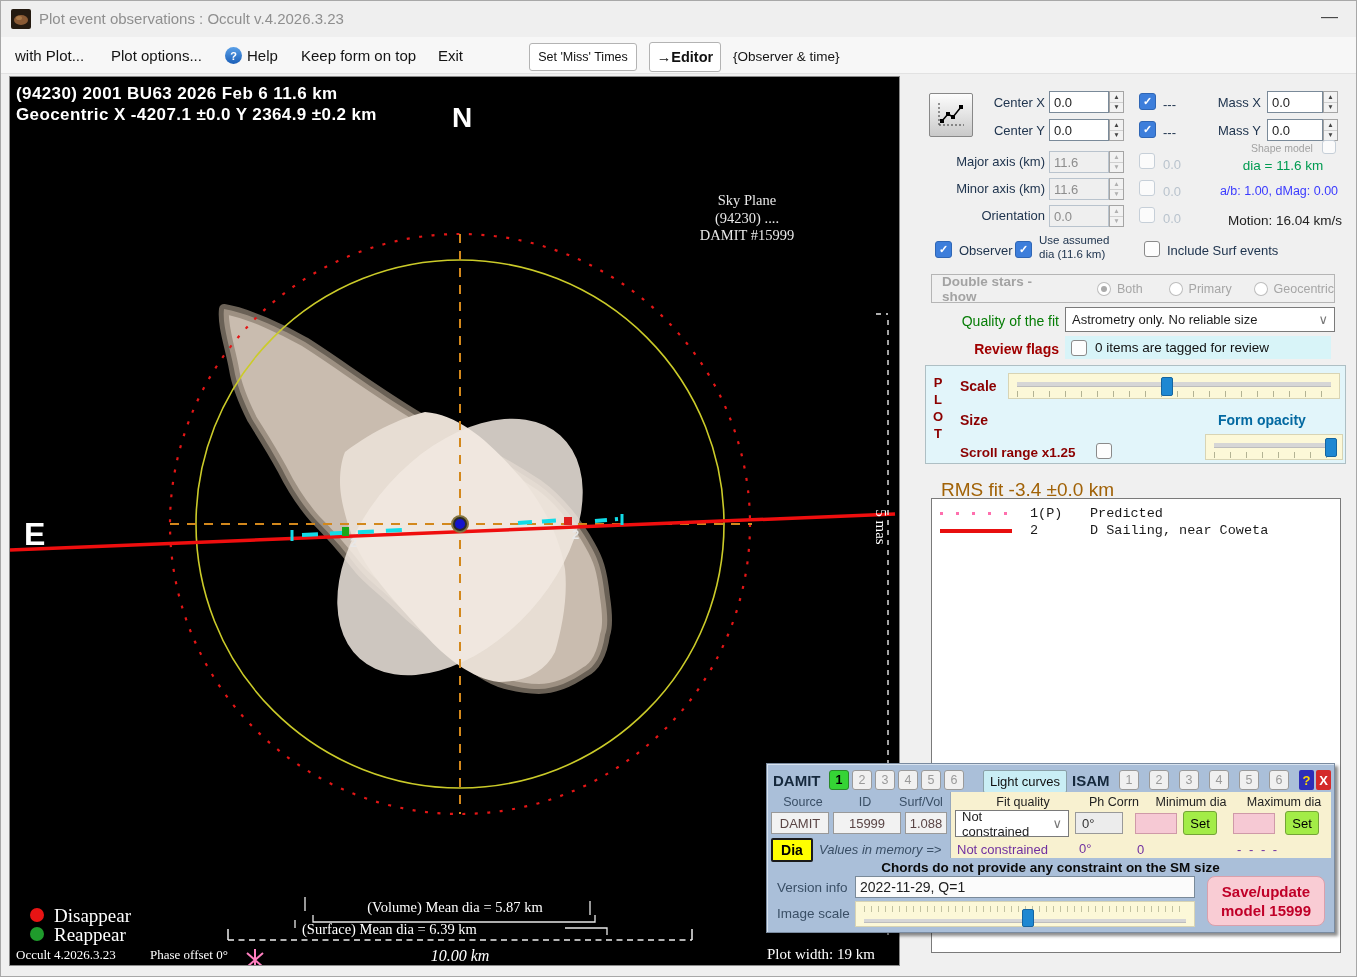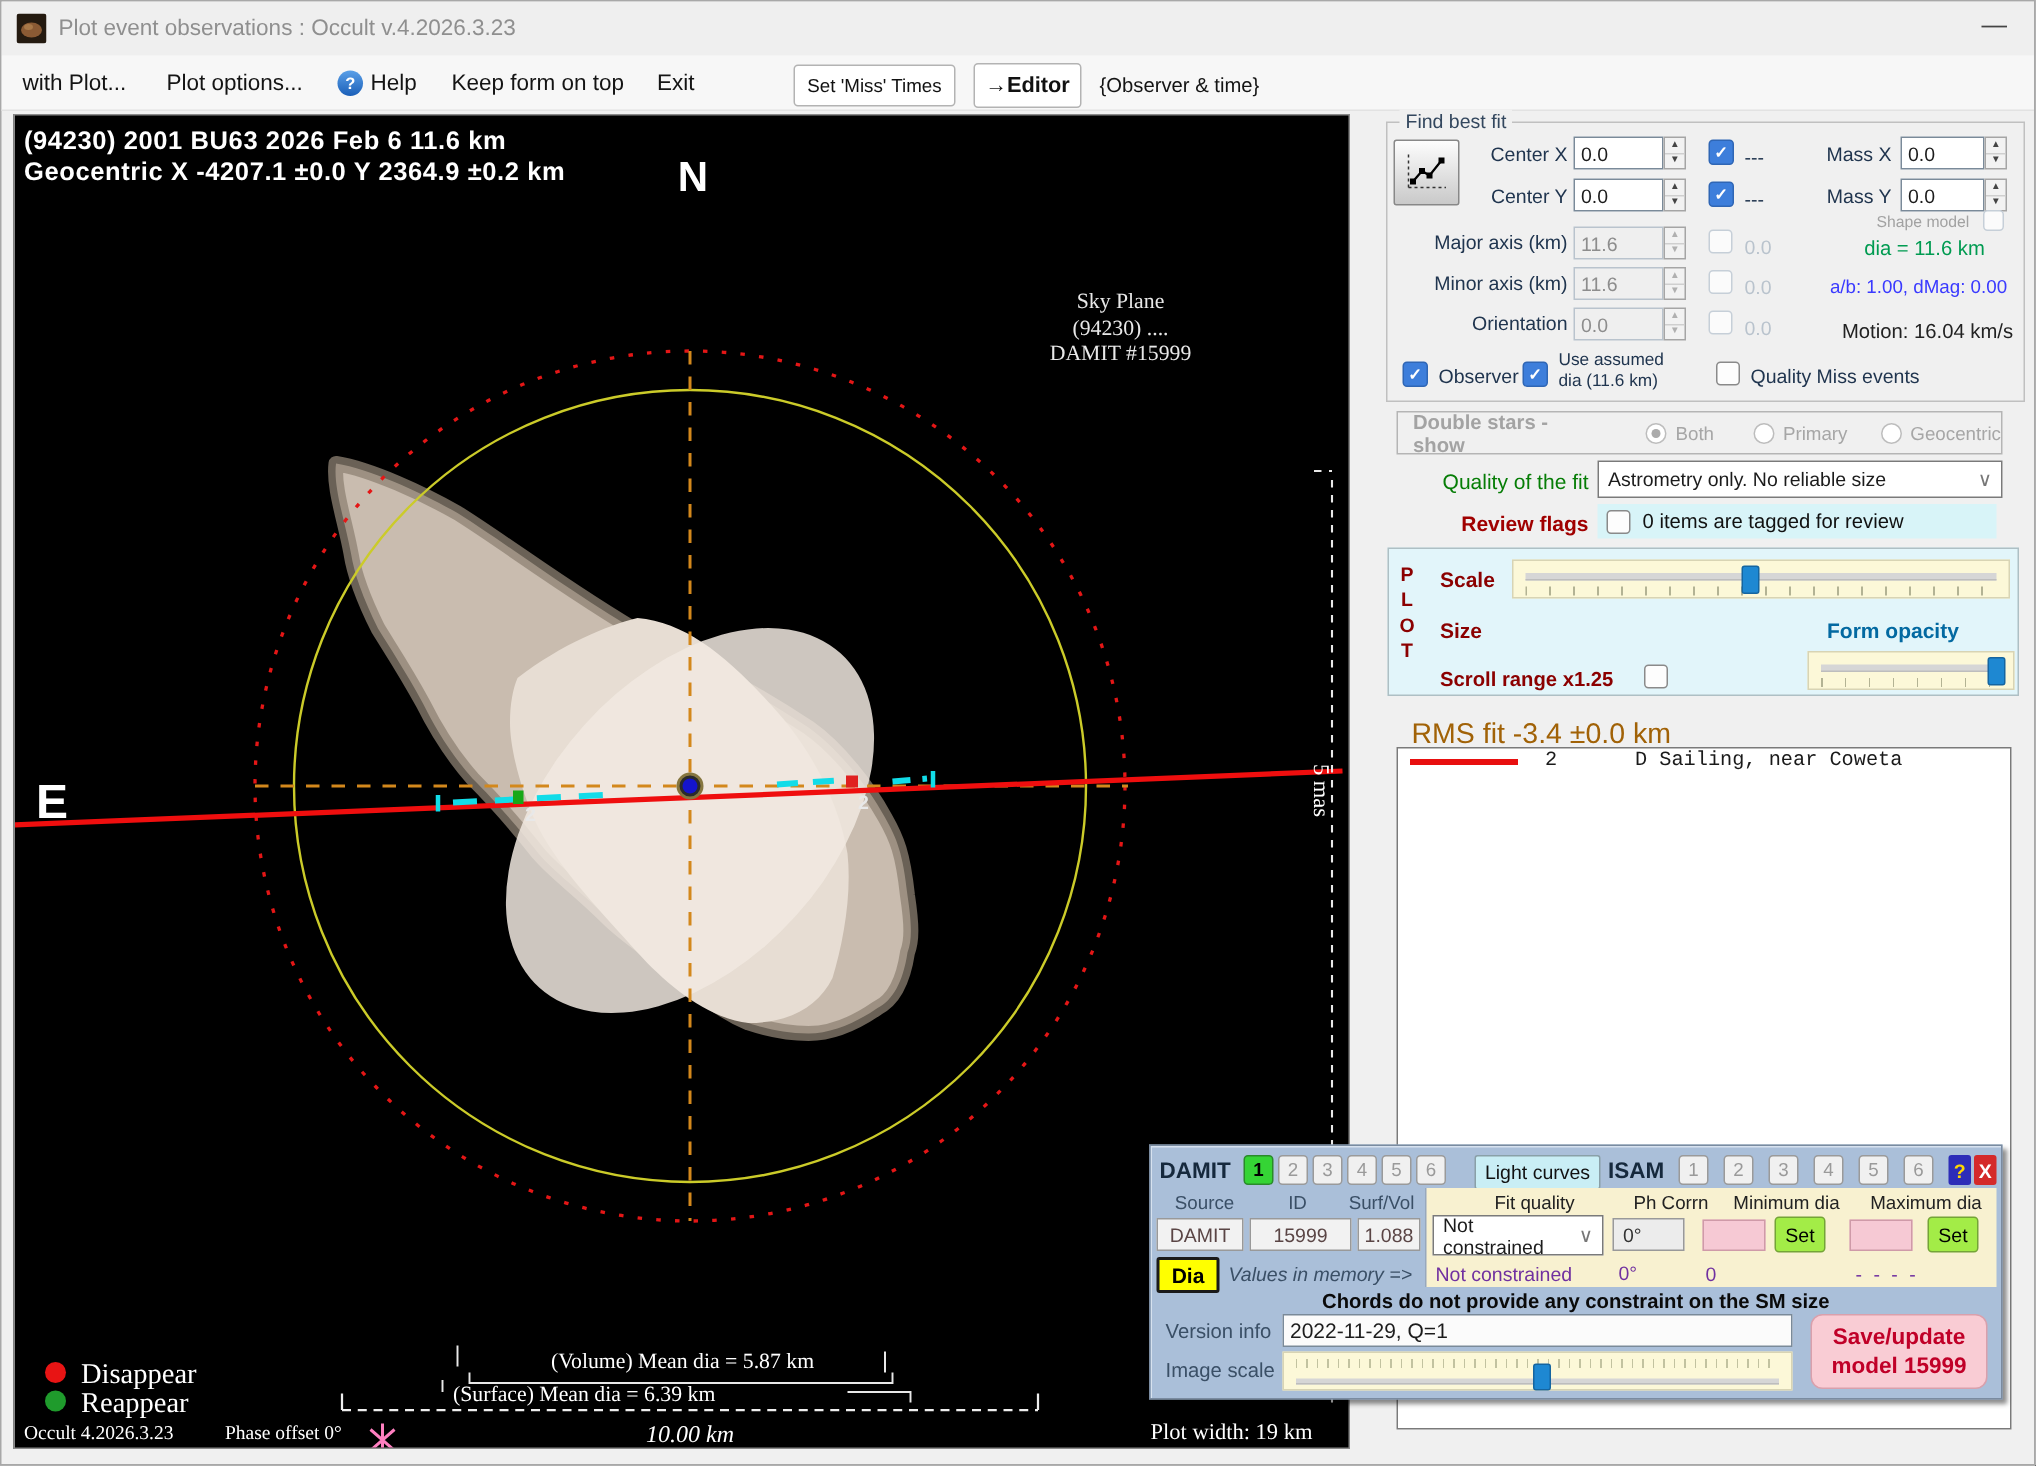--- a/index.html
+++ b/index.html
@@ -163,23 +163,20 @@
       <circle cx="27" cy="838" r="7" fill="#e81414"></circle>
       <text x="44" y="845" fill="#fff" font-family="Liberation Serif,serif" font-size="19">Disappear</text>
       <circle cx="27" cy="857" r="7" fill="#1f9b2c"></circle>
       <text x="44" y="864" fill="#fff" font-family="Liberation Serif,serif" font-size="19">Reappear</text>
       <text x="6" y="882" fill="#fff" font-family="Liberation Serif,serif" font-size="13">Occult 4.2026.3.23</text>
       <text x="140" y="882" fill="#fff" font-family="Liberation Serif,serif" font-size="13">Phase offset 0°</text>
       <text x="757" y="882" fill="#fff" font-family="Liberation Serif,serif" font-size="15">Plot width: 19 km</text>
     </svg>
   </div>
 
-  <div class="abs grp" style="left:923px;top:80px;width:424px;height:185px">
-    <span class="glabel">Find best fit</span>
-  </div>
   <div class="abs" style="left:928px;top:92px;width:42px;height:42px;background:linear-gradient(#fdfdfd,#c9c9c9);border:1px solid #888;border-radius:2px;display:flex;align-items:center;justify-content:center">
     <svg width="30" height="28">
       <path d="M3,2 V24 M3,24 H28" stroke="#333" stroke-width="1" stroke-dasharray="2 2" fill="none"></path>
       <polyline points="6,20 12,13 17,16 25,6" stroke="#000" stroke-width="1.5" fill="none"></polyline>
       <rect x="4" y="18" width="4" height="4" fill="#000"></rect>
         <rect x="10" y="11" width="4" height="4" fill="#000"></rect>
       <rect x="15" y="14" width="4" height="4" fill="#000"></rect>
         <rect x="23" y="4" width="4" height="4" fill="#000"></rect>
     </svg>
   </div>
@@ -248,21 +245,21 @@
   <div class="abs nowrap" style="left:1222px;top:212px;width:124px;text-align:center;font-size:13.5px;color:#222">Motion: 16.04 km/s</div>
 
   <div class="abs cb on" style="left:934px;top:240px">✓</div>
   <div class="abs lbl nowrap" style="left:958px;top:242px">Observer</div>
   <div class="abs cb on" style="left:1014px;top:240px">✓</div>
   <div class="abs" style="left:1038px;top:232px;font-size:11.5px;color:#20354f;line-height:1.25">
     <div>Use assumed</div>
       <div>dia (11.6 km)</div>
   </div>
   <div class="abs cb off" style="left:1143px;top:240px"></div>
-  <div class="abs lbl nowrap" style="left:1166px;top:242px">Quality Miss events</div>
+  <div class="abs lbl nowrap" style="left:1166px;top:242px">Include Surf events</div>
 
   <div class="abs" style="left:930px;top:273px;width:402px;height:27px;border:1px solid #b5b5b5;display:flex;align-items:center">
     <span style="margin-left:10px;font-size:13.5px;font-weight:bold;color:#a3a3a3">Double stars - show</span>
     <span class="radio gray sel" style="margin-left:28px"></span>
     <span class="graylbl" style="margin-left:6px">Both</span>
     <span class="radio gray" style="margin-left:26px"></span>
     <span class="graylbl" style="margin-left:6px">Primary</span>
     <span class="radio gray" style="margin-left:22px"></span>
     <span class="graylbl" style="margin-left:6px">Geocentric</span>
   </div>
@@ -297,20 +294,27 @@
       <div class="groove"></div>
         <div class="ticks"></div>
       <div class="thumb" style="left:119px"></div>
     </div>
     <div class="abs maroon nowrap" style="left:34px;top:79px;font-size:13.5px">Scroll range x1.25</div>
     <div class="abs cb off" style="left:170px;top:77px"></div>
   </div>
 
   <div class="abs nowrap" style="left:940px;top:478px;font-size:19px;color:#a16207">RMS fit -3.4 ±0.0 km</div>
   <div class="abs" id="legendbox">
+    <div class="legrow" style="margin-top:6px">
+      <span class="legswatch">
+        <span style="width:72px;height:3px;background:repeating-linear-gradient(to right,#ff6fae 0 3px,transparent 3px 16px)"></span>
+      </span>
+      <span style="width:60px">1(P)</span>
+      <span>Predicted</span>
+    </div>
     <div class="legrow">
       <span class="legswatch">
         <span style="width:72px;height:4px;background:#e80f0f"></span>
       </span>
       <span style="width:60px">2</span>
       <span>D Sailing, near Coweta</span>
     </div>
   </div>
 
   <div class="abs" id="damit">

